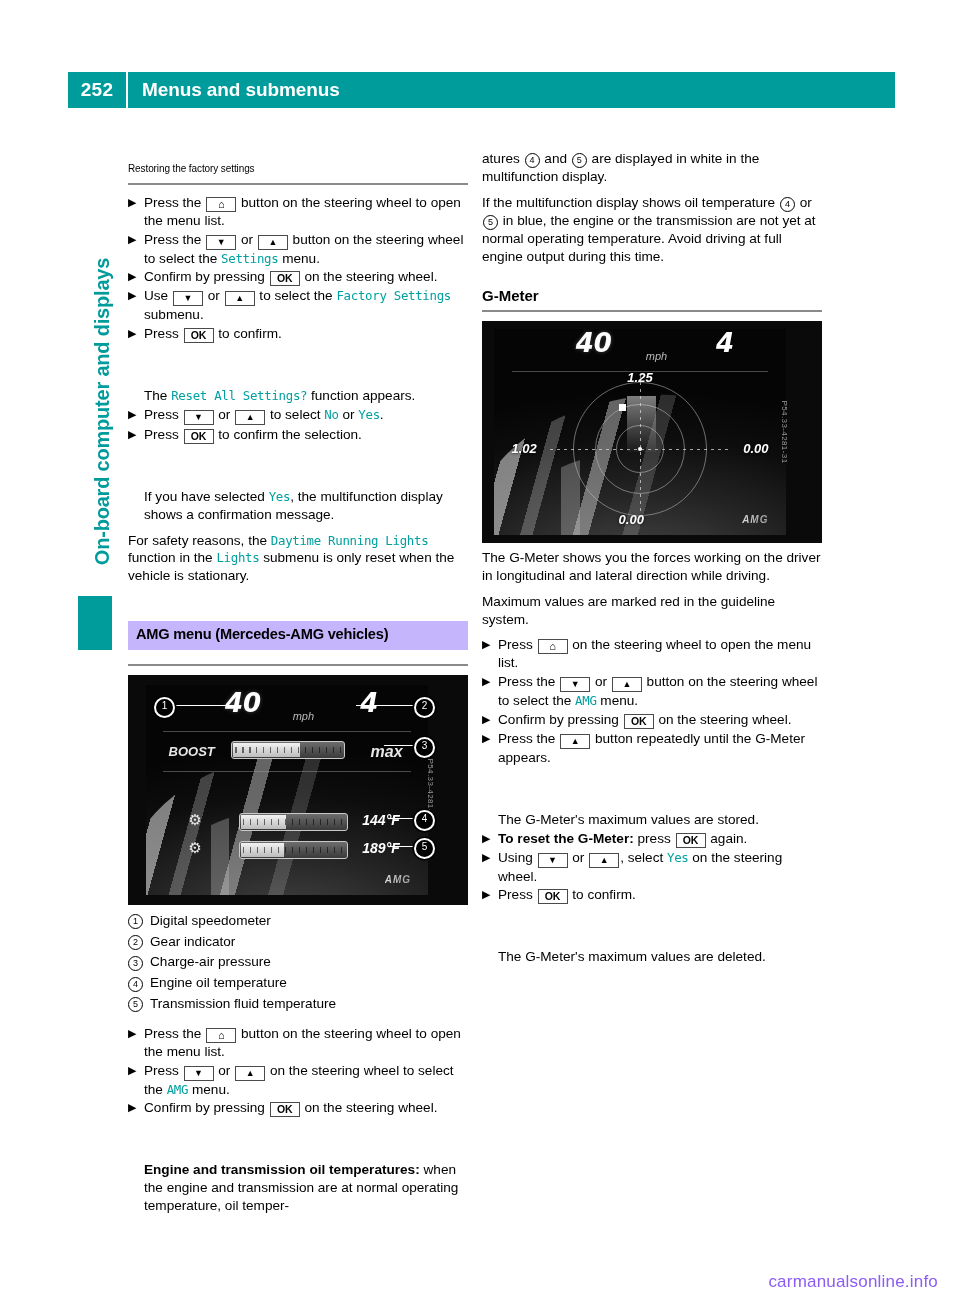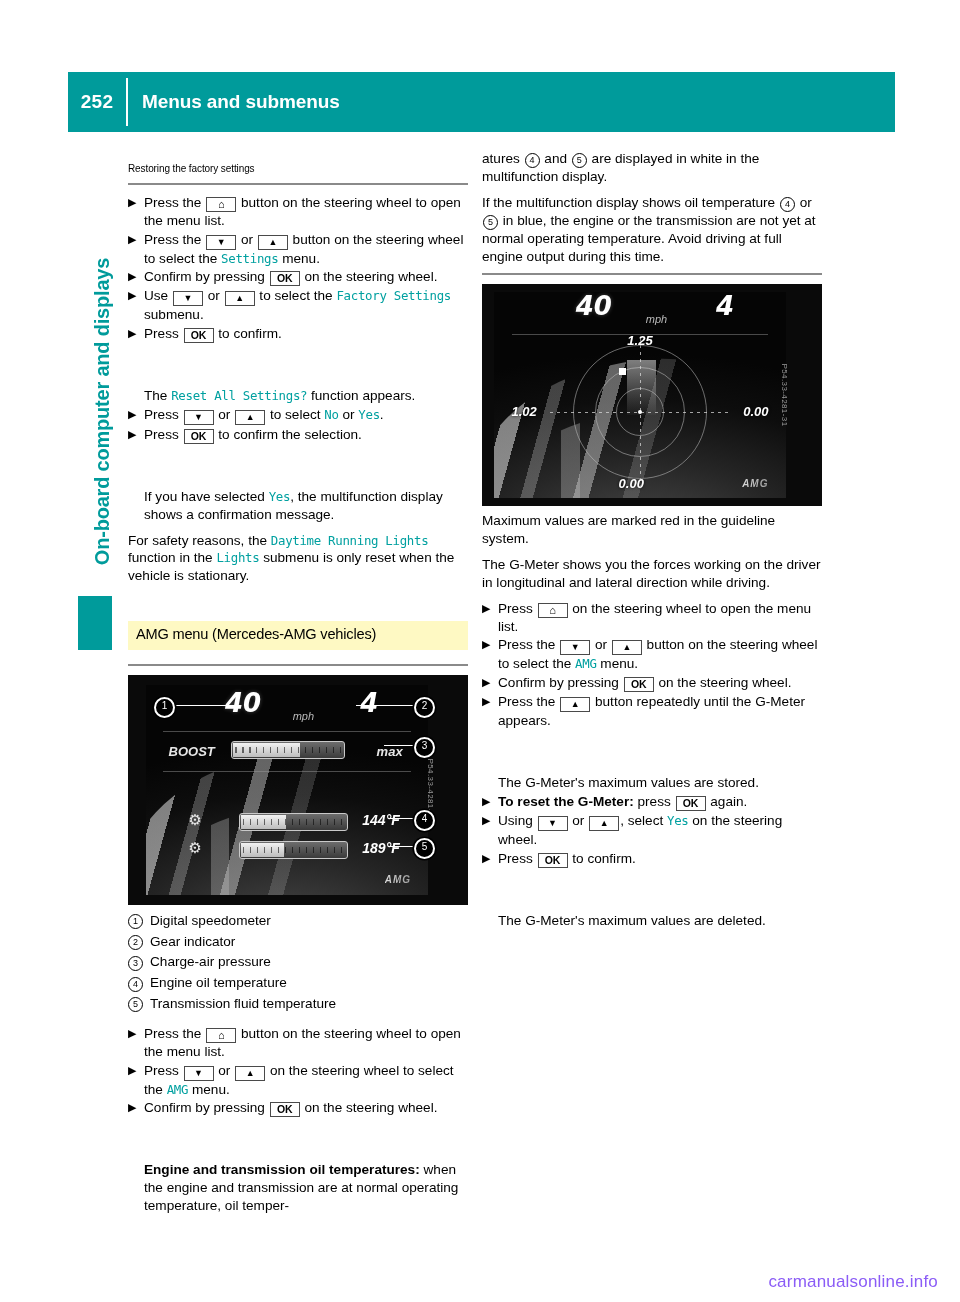--- a/index.html
+++ b/index.html
@@ -15,21 +15,21 @@
     color: #000000;
     overflow: hidden;
   }
 
   
   .header {
     position: absolute;
     left: 68px;
     top: 72px;
     width: 827px;
-    height: 60px;
+    height: 36px;
     background: #009b9b;
     display: flex;
     align-items: center;
   }
   .header-pagenum {
     width: 58px;
     text-align: center;
     color: #ffffff;
     font-size: 19px;
     font-weight: bold;
@@ -94,23 +94,23 @@
     height: 2px;
     background: #8a8a8a;
     margin: 0 0 9px 0;
   }
   h3.sub-title {
     font-size: 15px;
     font-weight: bold;
     margin: 0 0 5px 0;
   }
   .gray-band {
-    background: #fef9c3;
+    background: #c4b5fd;
     font-size: 14.6px;
-    font-weight: normal;
+    font-weight: bold;
     padding: 5px 8px 6px 8px;
     margin: 0 0 14px 0;
     letter-spacing: -0.2px;
   }
   p.para {
     margin: 0 0 8px 0;
   }
 
   
   ul.steps {
@@ -303,21 +303,21 @@
     color: #e6e6e6;
     font-size: 13px;
     font-style: italic;
     font-weight: bold;
   }
   .max-label {
     position: absolute;
     right: 9%;
     top: 58px;
     color: #e6e6e6;
-    font-size: 13px;
+    font-size: 16px;
     font-style: italic;
     font-weight: bold;
     text-align: center;
   }
   .bar {
     position: absolute;
     height: 16px;
     border: 1.4px solid #c9c9c9;
     border-radius: 3px;
     background: linear-gradient(180deg, #6d6d6d, #3a3a3a);
@@ -671,20 +671,21 @@
   </p>
 
   <p class="para">
     <span>If the multifunction display shows oil temperature</span>
     <span class="circnum">4</span>
     <span>or</span>
     <span class="circnum">5</span>
     <span>in blue, the engine or the transmission are not yet at normal operating temperature. Avoid driving at full engine output during this time.</span>
   </p>
 
+  <h3 class="sub-title" style="margin-top:22px;">G-Meter</h3>
   <div class="rule"></div>
 
   <div class="figure fig-gmeter">
     <div class="screen">
       <div class="swoosh"></div>
       <div class="swoosh2"></div>
 
       <div class="hline" style="top:42px;"></div>
 
       <div class="spd-row" style="top:6px;">
@@ -709,22 +710,22 @@
         <div class="gm-val gm-left">1.02</div>
         <div class="gm-val gm-right">0.00</div>
         <div class="gm-val gm-bottom">0.00</div>
       </div>
 
       <div class="amg-logo">AMG</div>
     </div>
     <div class="photo-code">P54.33-4281-31</div>
   </div>
 
+  <p class="para">The G-Meter shows you the forces working on the driver in longitudinal and lateral direction while driving.</p>
   <p class="para">Maximum values are marked red in the guideline system.</p>
-  <p class="para">The G-Meter shows you the forces working on the driver in longitudinal and lateral direction while driving.</p>
 
   <ul class="steps">
     <li>
       <span class="marker">▶</span>
       Press <span class="key home">⌂</span> on the steering wheel to open the menu list.
     </li>
     <li>
       <span class="marker">▶</span>
       Press the <span class="key arrow">▼</span> or <span class="key arrow">▲</span> button on the steering wheel to select the <span class="ui">AMG</span> menu.
     </li>

